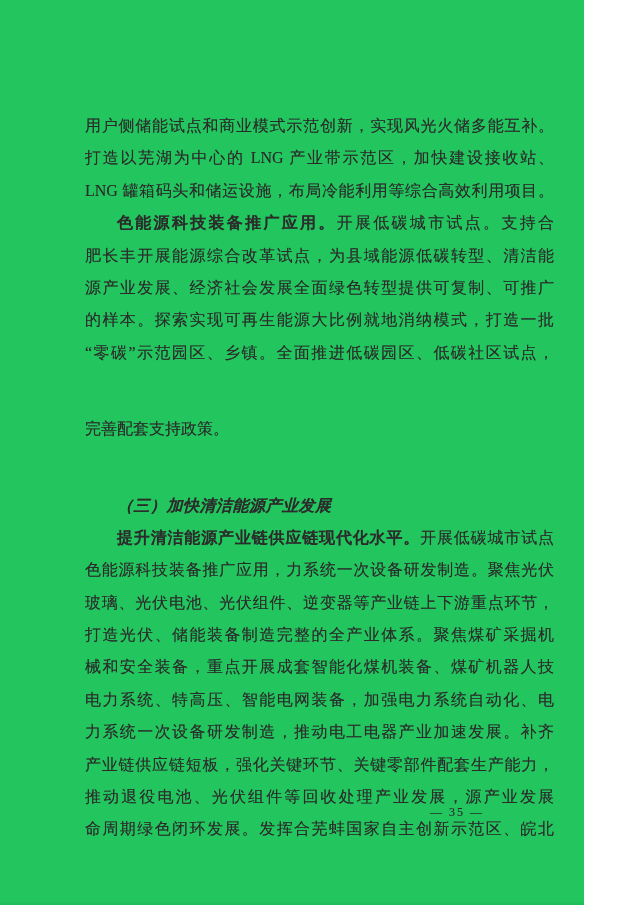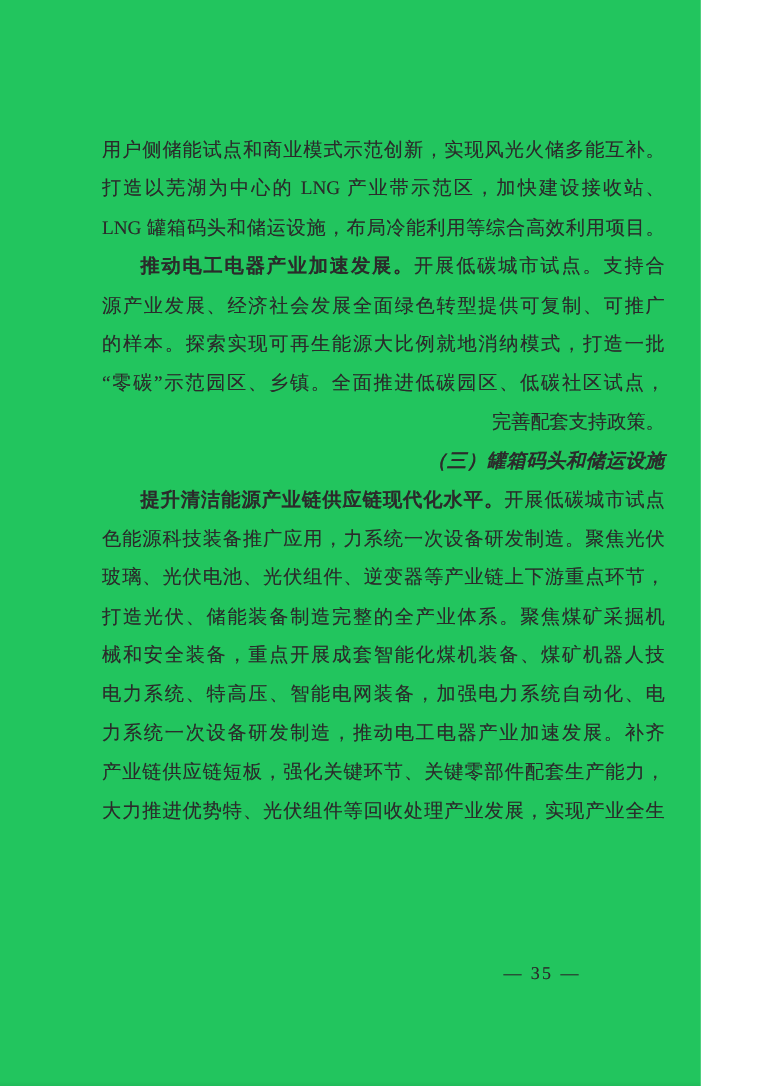--- a/index.html
+++ b/index.html
@@ -36,63 +36,66 @@
     height: 32.4px;
     line-height: 32.4px;
     color: #2b2b2b;
     text-align: justify;
     text-align-last: justify;
     text-justify: inter-ideograph;
     white-space: nowrap;
     text-shadow: 0 0 0.5px rgba(43,43,43,0.45);
   }
   .line.no-justify {
-    text-align: right;
+    text-align: left;
     text-align-last: auto;
+    margin-top: 44px;
   }
   .line.indent {
     text-indent: 32px;
   }
   .lead {
     font-weight: 700;
   }
   .line.heading {
     font-weight: 700;
     font-style: italic; 
     letter-spacing: 0.5px;
   }
   .page-number {
     position: absolute;
     top: 801px;
     right: 100px;
-    font-size: 15px;
+    font-size: 12px;
     line-height: 22px;
     color: #2b2b2b;
     letter-spacing: 2px;
     text-shadow: 0 0 0.5px rgba(43,43,43,0.45);
   }
 </style>
 </head>
 <body>
 
 <div class="page">
   <div class="text-block">
       <div class="line"><span>用户侧储能试点和商业模式示范创新，实现风光火储多能互补。</span></div>
       <div class="line"><span>打造以芜湖为中心的 LNG 产业带示范区，加快建设接收站、</span></div>
       <div class="line"><span>LNG 罐箱码头和储运设施，布局冷能利用等综合高效利用项目。</span></div>
-      <div class="line indent"><span class="lead">推动电工电器产业加速发展。</span><span>开展低碳城市试点。支持合</span></div>
+      <div class="line indent"><span class="lead">色能源科技装备推广应用。</span><span>开展低碳城市试点。支持合</span></div>
+      <div class="line"><span>肥长丰开展能源综合改革试点，为县域能源低碳转型、清洁能</span></div>
       <div class="line"><span>源产业发展、经济社会发展全面绿色转型提供可复制、可推广</span></div>
       <div class="line"><span>的样本。探索实现可再生能源大比例就地消纳模式，打造一批</span></div>
       <div class="line"><span>“零碳”示范园区、乡镇。全面推进低碳园区、低碳社区试点，</span></div>
       <div class="line no-justify"><span>完善配套支持政策。</span></div>
-      <div class="line indent no-justify heading"><span>（三）罐箱码头和储运设施</span></div>
+      <div class="line indent no-justify heading"><span>（三）加快清洁能源产业发展</span></div>
       <div class="line indent"><span class="lead">提升清洁能源产业链供应链现代化水平。</span><span>开展低碳城市试点</span></div>
       <div class="line"><span>色能源科技装备推广应用，力系统一次设备研发制造。聚焦光伏</span></div>
       <div class="line"><span>玻璃、光伏电池、光伏组件、逆变器等产业链上下游重点环节，</span></div>
       <div class="line"><span>打造光伏、储能装备制造完整的全产业体系。聚焦煤矿采掘机</span></div>
       <div class="line"><span>械和安全装备，重点开展成套智能化煤机装备、煤矿机器人技</span></div>
       <div class="line"><span>电力系统、特高压、智能电网装备，加强电力系统自动化、电</span></div>
       <div class="line"><span>力系统一次设备研发制造，推动电工电器产业加速发展。补齐</span></div>
       <div class="line"><span>产业链供应链短板，强化关键环节、关键零部件配套生产能力，</span></div>
-      <div class="line"><span>大力推进优势特、光伏组件等回收处理产业发展，实现产业全生</span></div>
+      <div class="line"><span>推动退役电池、光伏组件等回收处理产业发展，源产业发展</span></div>
+      <div class="line"><span>命周期绿色闭环发展。发挥合芜蚌国家自主创新示范区、皖北</span></div>
     </div>
   <div class="page-number">— 35 —</div>
 </div>
 
 </body></html>

